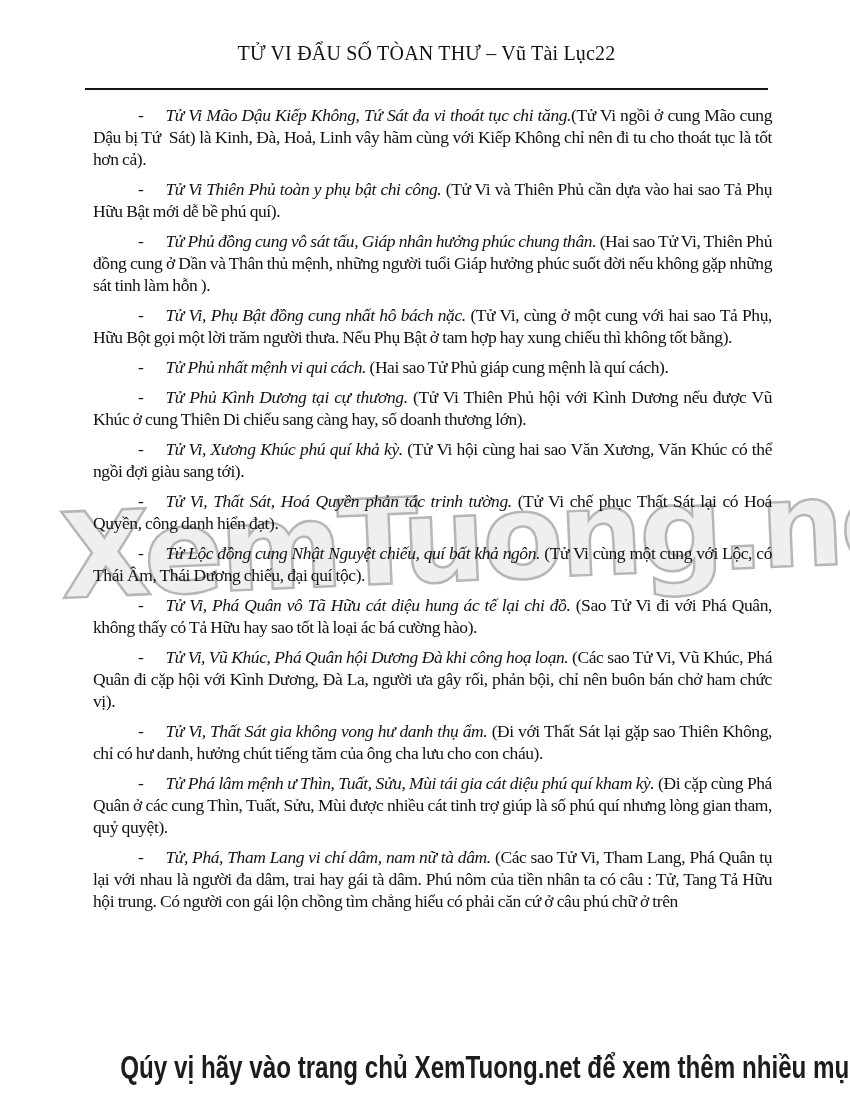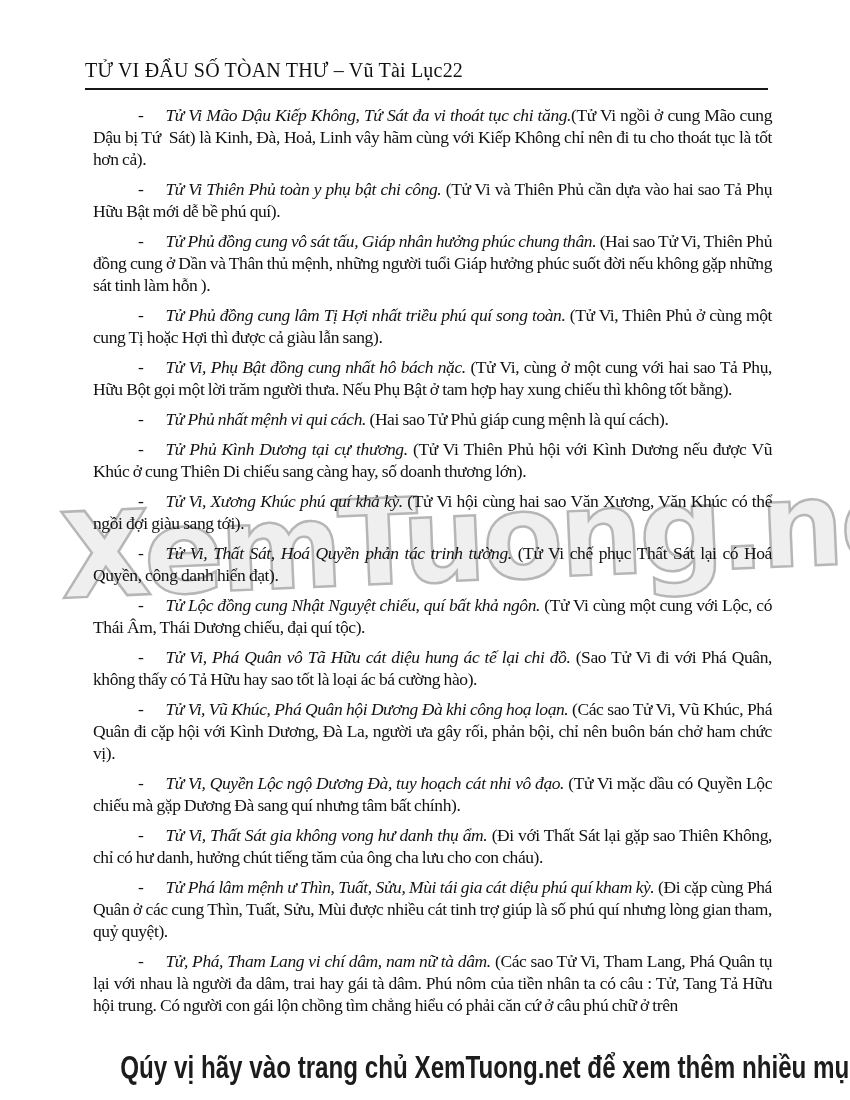--- a/index.html
+++ b/index.html
@@ -10,22 +10,22 @@
   .watermark{
     position:absolute;left:60px;top:488px;z-index:0;
     font-family:"DejaVu Sans","Liberation Sans",sans-serif;
     font-weight:bold;font-size:118px;letter-spacing:-4px;white-space:nowrap;
     color:#efefef;-webkit-text-stroke:2.5px #b3b3b3;
     transform:rotate(-2.5deg);transform-origin:left center;opacity:.95;
     user-select:none;pointer-events:none;
   }
   .header{
     position:absolute;left:85px;top:42px;width:683px;z-index:2;
-    display:flex;justify-content:flex-start;align-items:baseline;
-    font-size:20px;letter-spacing:.2px;margin-top:17px;
+    display:flex;justify-content:center;align-items:baseline;
+    font-size:20px;letter-spacing:.2px;
   }
   .rule{position:absolute;left:85px;top:88px;width:683px;height:2px;background:#161616;z-index:2;}
   .content{
     position:absolute;left:85px;top:96px;width:695px;z-index:1;
     font-size:17.5px;line-height:22px;text-align:justify;
     letter-spacing:-0.4px;word-spacing:-0.5px;
   }
   .para{margin:8px;text-indent:45px;}
   .para .dash{display:inline;}
   .para .gap{display:inline-block;width:22px;}
@@ -50,30 +50,28 @@
     <span class="title">TỬ VI ĐẨU SỐ TÒAN THƯ – Vũ Tài Lục</span>
     <span class="pagenum">22</span>
   </div>
 
   <div class="rule"></div>
 
   <div class="content" id="content">
       <p class="para"><span class="dash">-</span><span class="gap"></span><i class="lead">Tử Vi Mão Dậu Kiếp Không, Tứ Sát đa vi thoát tục chi tăng.</i><span class="expl">(Tử Vi ngồi ở cung Mão cung Dậu bị Tứ&nbsp; Sát) là Kinh, Đà, Hoả, Linh vây hãm cùng với Kiếp Không chỉ nên đi tu cho thoát tục là tốt hơn cả).</span></p>
       <p class="para"><span class="dash">-</span><span class="gap"></span><i class="lead">Tử Vi Thiên Phủ toàn y phụ bật chi công.</i><span class="expl"> (Tử Vi và Thiên Phủ cần dựa vào hai sao Tả Phụ Hữu Bật mới dễ bề phú quí).</span></p>
       <p class="para"><span class="dash">-</span><span class="gap"></span><i class="lead">Tử Phủ đồng cung vô sát tấu, Giáp nhân hưởng phúc chung thân.</i><span class="expl"> (Hai sao Tử Vi, Thiên Phủ đồng cung ở Dần và Thân thủ mệnh, những người tuổi Giáp hưởng phúc suốt đời nếu không gặp những sát tinh làm hỗn ).</span></p>
-      <p class="para"><span class="dash">-</span><span class="gap"></span><i class="lead">Tử Phủ đồng cung lâm Tị Hợi nhất triều phú quí song toàn.</i><span class="expl"> (Tử Vi, Thiên Phủ ở cùng một cung Tị hoặc Hợi thì được cả giàu lẫn sang).</span></p>
       <p class="para"><span class="dash">-</span><span class="gap"></span><i class="lead">Tử Vi, Phụ Bật đồng cung nhất hô bách nặc.</i><span class="expl"> (Tử Vi, cùng ở một cung với hai sao Tả Phụ, Hữu Bột gọi một lời trăm người thưa. Nếu Phụ Bật ở tam hợp hay xung chiếu thì không tốt bằng).</span></p>
       <p class="para"><span class="dash">-</span><span class="gap"></span><i class="lead">Tử Phủ nhất mệnh vi qui cách.</i><span class="expl"> (Hai sao Tử Phủ giáp cung mệnh là quí cách).</span></p>
       <p class="para"><span class="dash">-</span><span class="gap"></span><i class="lead">Tử Phủ Kình Dương tại cự thương.</i><span class="expl"> (Tử Vi Thiên Phủ hội với Kình Dương nếu được Vũ Khúc ở cung Thiên Di chiếu sang càng hay, số doanh thương lớn).</span></p>
       <p class="para"><span class="dash">-</span><span class="gap"></span><i class="lead">Tử Vi, Xương Khúc phú quí khả kỳ.</i><span class="expl"> (Tử Vi hội cùng hai sao Văn Xương, Văn Khúc có thể ngồi đợi giàu sang tới).</span></p>
       <p class="para"><span class="dash">-</span><span class="gap"></span><i class="lead">Tử Vi, Thất Sát, Hoá Quyền phản tác trinh tường.</i><span class="expl"> (Tử Vi chế phục Thất Sát lại có Hoá Quyền, công danh hiển đạt).</span></p>
       <p class="para"><span class="dash">-</span><span class="gap"></span><i class="lead">Tử Lộc đồng cung Nhật Nguyệt chiếu, quí bất khả ngôn.</i><span class="expl"> (Tử Vi cùng một cung với Lộc, có Thái Âm, Thái Dương chiếu, đại quí tộc).</span></p>
       <p class="para"><span class="dash">-</span><span class="gap"></span><i class="lead">Tử Vi, Phá Quân vô Tã Hữu cát diệu hung ác tế lại chi đồ.</i><span class="expl"> (Sao Tử Vi đi với Phá Quân, không thấy có Tả Hữu hay sao tốt là loại ác bá cường hào).</span></p>
       <p class="para"><span class="dash">-</span><span class="gap"></span><i class="lead">Tử Vi, Vũ Khúc, Phá Quân hội Dương Đà khi công hoạ loạn.</i><span class="expl"> (Các sao Tử Vi, Vũ Khúc, Phá Quân đi cặp hội với Kình Dương, Đà La, người ưa gây rối, phản bội, chỉ nên buôn bán chở ham chức vị).</span></p>
-      <p class="para"><span class="dash">-</span><span class="gap"></span><i class="lead">Tử Vi, Quyền Lộc ngộ Dương Đà, tuy hoạch cát nhi vô đạo.</i><span class="expl"> (Tử Vi mặc dầu có Quyền Lộc chiếu mà gặp Dương Đà sang quí nhưng tâm bất chính).</span></p>
       <p class="para"><span class="dash">-</span><span class="gap"></span><i class="lead">Tử Vi, Thất Sát gia không vong hư danh thụ ẩm.</i><span class="expl"> (Đi với Thất Sát lại gặp sao Thiên Không, chỉ có hư danh, hưởng chút tiếng tăm của ông cha lưu cho con cháu).</span></p>
       <p class="para"><span class="dash">-</span><span class="gap"></span><i class="lead">Tử Phá lâm mệnh ư Thìn, Tuất, Sửu, Mùi tái gia cát diệu phú quí kham kỳ.</i><span class="expl"> (Đi cặp cùng Phá Quân ở các cung Thìn, Tuất, Sửu, Mùi được nhiều cát tinh trợ giúp là số phú quí nhưng lòng gian tham, quỷ quyệt).</span></p>
       <p class="para"><span class="dash">-</span><span class="gap"></span><i class="lead">Tử, Phá, Tham Lang vi chí dâm, nam nữ tà dâm.</i><span class="expl"> (Các sao Tử Vi, Tham Lang, Phá Quân tụ lại với nhau là người đa dâm, trai hay gái tà dâm. Phú nôm của tiền nhân ta có câu : Tử, Tang Tả Hữu hội trung. Có người con gái lộn chồng tìm chẳng hiểu có phải căn cứ ở câu phú chữ ở trên</span></p>
     </div>
 
   <div class="footer">
     <span class="footer-text">Qúy vị hãy vào trang chủ XemTuong.net để xem thêm nhiều mục hay khác</span>
   </div>
 </div>
 

